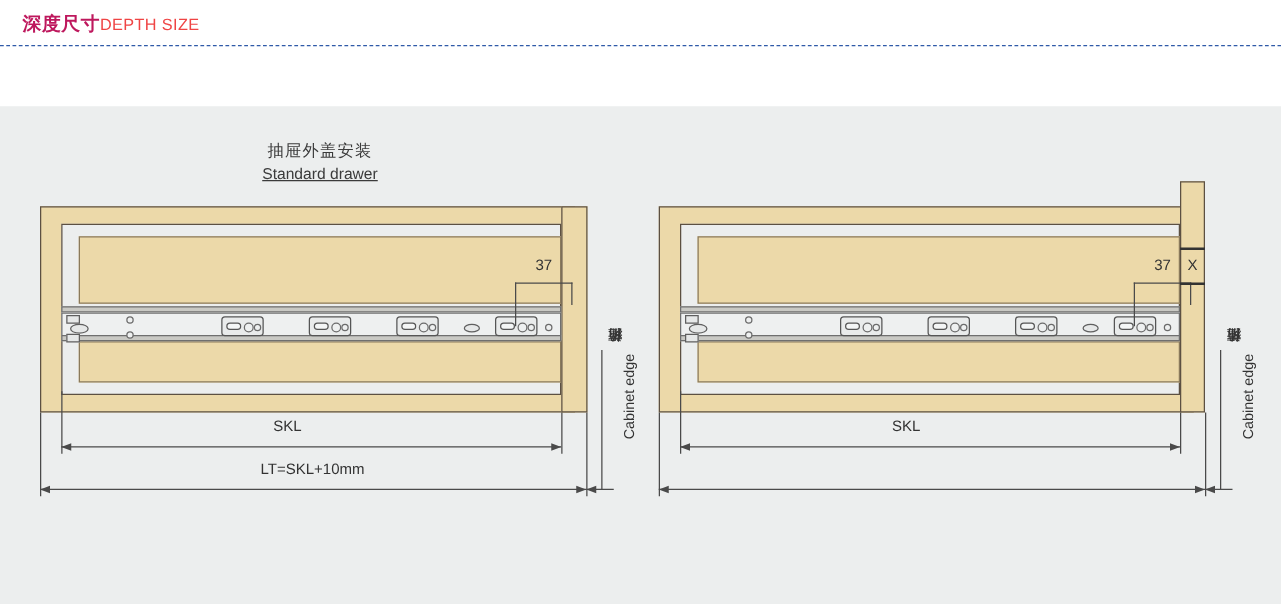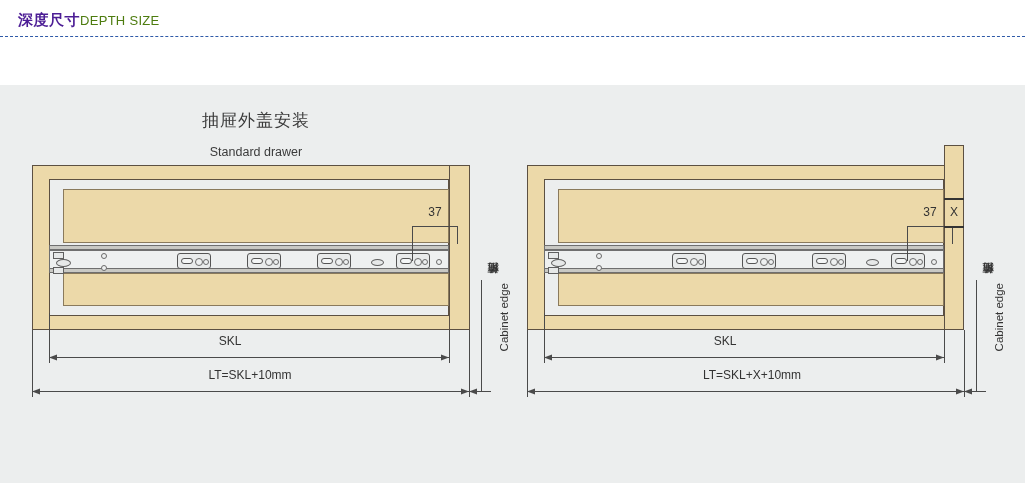--- a/index.html
+++ b/index.html
@@ -12,41 +12,41 @@
   }
   
   #header{
     position:absolute;left:0;top:0;width:1025px;height:40px;
     background:#ffffff;
   }
   #header-title{
     position:absolute;left:18px;top:11px;
     font-size:15px;line-height:18px;white-space:nowrap;
   }
-  #header-title .cn{color:#4c1d95;font-weight:bold;letter-spacing:.5px;}
-  #header-title .en{color:#4d7c0f;font-size:13px;letter-spacing:.3px;}
+  #header-title .cn{color:#be185d;font-weight:bold;letter-spacing:.5px;}
+  #header-title .en{color:#ef4444;font-size:13px;letter-spacing:.3px;}
   #header-rule{
     position:absolute;left:0;top:36px;width:1025px;height:0;
     border-top:1.5px dashed #2f5aa8;
   }
   
   #stage{
     position:absolute;left:0;top:85px;width:1025px;height:398px;
     background:#eceeee;
   }
   .panel{position:absolute;top:0;height:398px;}
   #panel-left{left:0;width:512px;}
   #panel-right{left:512px;width:513px;}
 
   .ptitle{
     position:absolute;top:28px;width:100%;text-align:center;
     color:#3b3b3b;line-height:16px;
   }
-  .ptitle .cn{display:block;font-size:17px;letter-spacing:1px;}
-  .ptitle .en{display:block;font-size:12.5px;margin-top:15px;}
+  .ptitle .cn{display:block;font-size:13px;letter-spacing:1px;}
+  .ptitle .en{display:block;font-size:12.5px;margin-top:2px;text-decoration:underline;}
 
   
   .box{position:absolute;box-sizing:border-box;}
   .wood{background:#ecd9a9;border:1px solid #5c5042;}
   .inner{background:#eceeee;border:1px solid #5c5042;}
   .woodplain{background:#ecd9a9;border:1px solid #8a7a5c;}
   .slide{background:#eef0f0;border:1px solid #6f6f6f;}
   .slide-band{background:#c9c9c4;}
   .linev{position:absolute;background:#4a4a4a;width:1px;}
   .lineh{position:absolute;background:#4a4a4a;height:1px;}
@@ -219,21 +219,20 @@
 
     <div class="dimlbl" style="left:183px;top:249px;width:60px;">SKL</div>
     <div class="lineh" style="left:32px;top:272px;width:400px;"></div>
     <div class="linev" style="left:32px;top:228px;height:50px;"></div>
     <div class="linev" style="left:432px;top:245px;height:33px;"></div>
     <svg style="position:absolute;left:32px;top:267px;width:400px;height:11px;">
       <polygon points="0,5.5 8,2.5 8,8.5" fill="#4a4a4a"></polygon>
       <polygon points="400,5.5 392,2.5 392,8.5" fill="#4a4a4a"></polygon>
     </svg>
 
-    <div class="dimlbl" style="left:155px;top:283px;width:170px;">LT=SKL+X+10mm</div>
     <div class="lineh" style="left:15px;top:306px;width:437px;"></div>
     <div class="linev" style="left:15px;top:245px;height:67px;"></div>
     <div class="linev" style="left:452px;top:245px;height:67px;"></div>
     <svg style="position:absolute;left:15px;top:301px;width:437px;height:11px;">
       <polygon points="0,5.5 8,2.5 8,8.5" fill="#4a4a4a"></polygon>
       <polygon points="437,5.5 429,2.5 429,8.5" fill="#4a4a4a"></polygon>
     </svg>
 
     <div class="linev" style="left:464px;top:195px;height:112px;"></div>
     <div class="vlabel" style="left:469px;top:198px;">柜体前沿</div>

